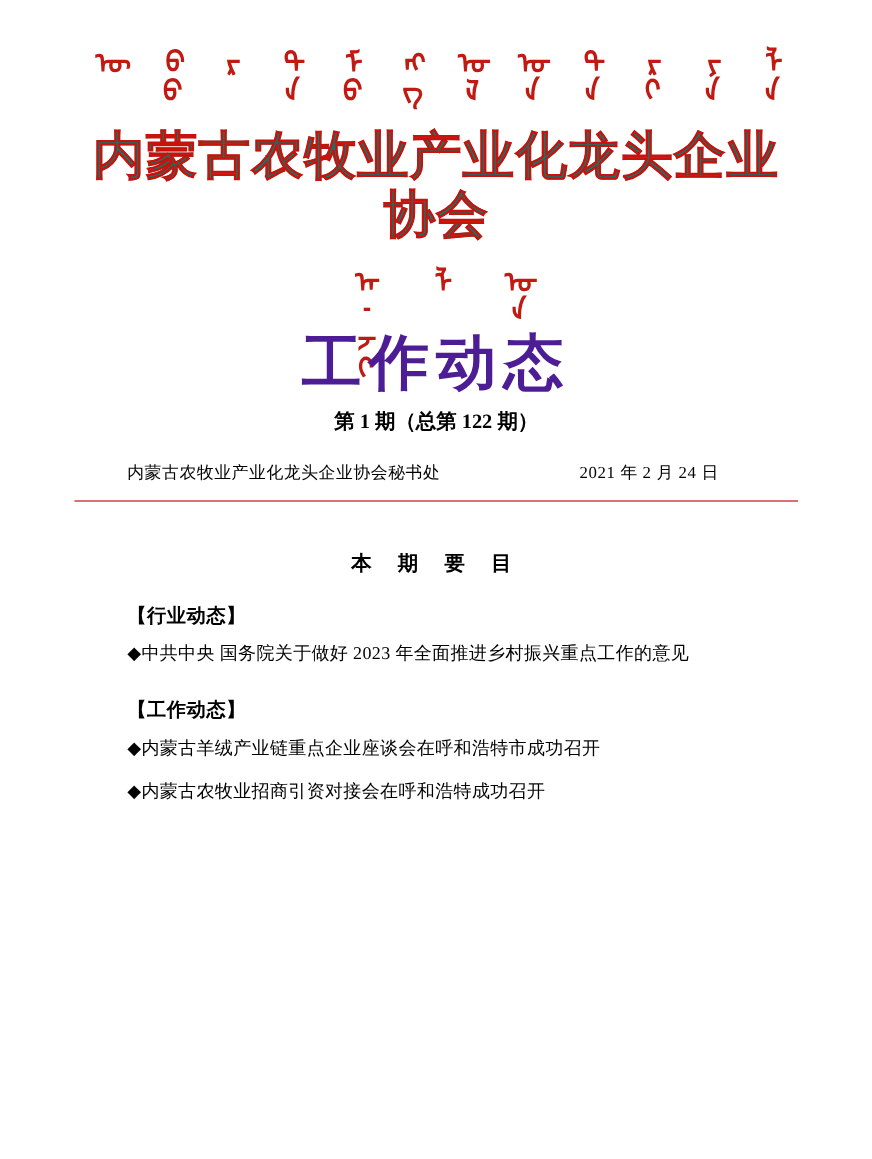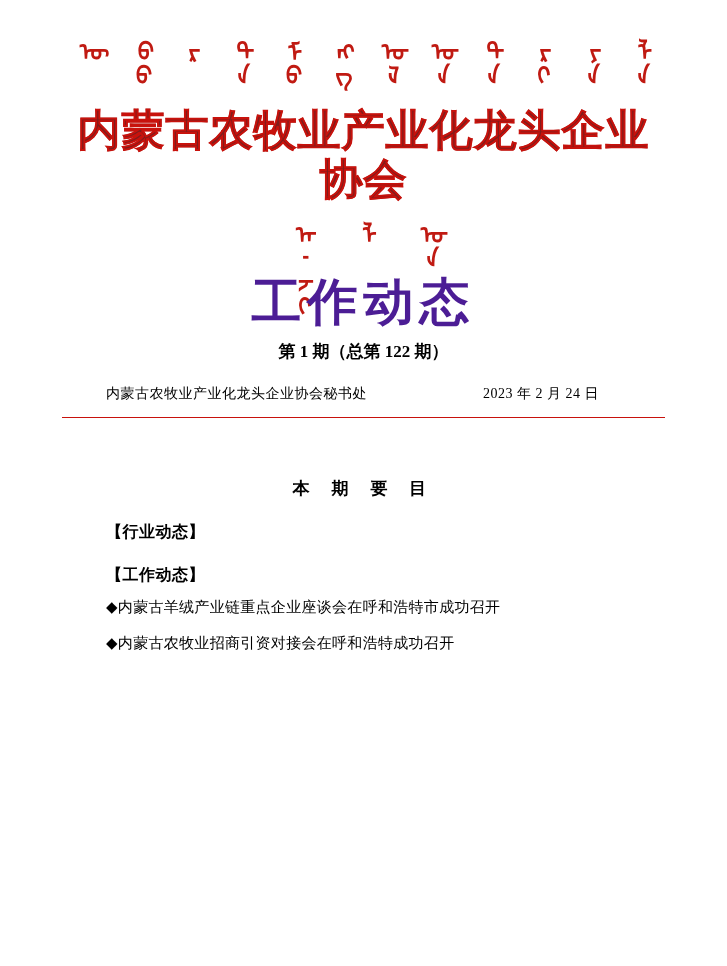--- a/index.html
+++ b/index.html
@@ -49,21 +49,21 @@
     line-height: 1.0;
     font-weight: bold;
     white-space: nowrap;
   }
   .mongolian-top .mong-glyph { height: 50px; }
   .mongolian-second .mong-glyph { height: 46px; }
 
   
   .masthead-title {
     text-align: center;
-    color: #7f1d1d;
+    color: #0f766e;
     font-family: "DejaVu Sans", "Liberation Sans", sans-serif;
     font-weight: bold;
     font-size: 43px;
     letter-spacing: 1px;
     line-height: 1.15;
     margin-top: 10px;
     -webkit-text-stroke: 0.6px #c8120c;
   }
   .masthead-subtitle {
     text-align: center;
@@ -106,21 +106,21 @@
     height: 0;
     border-top: 1.6px solid #c8120c;
   }
 
   
   .contents-heading {
     text-align: center;
     font-size: 17px;
     font-weight: bold;
     letter-spacing: 8px;
-    margin-top: 59px;
+    margin-top: 40px;
     font-family: "DejaVu Sans", "Liberation Sans", sans-serif;
   }
   .section {
     margin-top: 22px;
     padding-left: 44px;
   }
   .section-title {
     font-size: 16px;
     font-weight: bold;
     font-family: "DejaVu Sans", "Liberation Sans", sans-serif;
@@ -161,29 +161,30 @@
     <span class="mong-glyph">ᠯ</span>
     <span class="mong-glyph">ᠤᠨ</span>
   </div>
 
   <div class="masthead-subtitle">工作动态</div>
 
   <div class="issue-line">第 1 期（总第 122 期）</div>
 
   <div class="meta-row">
     <div class="meta-left">内蒙古农牧业产业化龙头企业协会秘书处</div>
-    <div class="meta-right">2023 年 2 月 24 日</div>
+    <div class="meta-right">2021 年 2 月 24 日</div>
   </div>
 
   <div class="divider"></div>
 
   <div class="contents-heading">本 期 要 目</div>
 
   <div class="section">
     <div class="section-title">【行业动态】</div>
+    <div class="entry">◆中共中央  国务院关于做好 2023 年全面推进乡村振兴重点工作的意见</div>
   </div>
 
   <div class="section">
     <div class="section-title">【工作动态】</div>
     <div class="entry">◆内蒙古羊绒产业链重点企业座谈会在呼和浩特市成功召开</div>
     <div class="entry">◆内蒙古农牧业招商引资对接会在呼和浩特成功召开</div>
   </div>
 
 </div>
 

